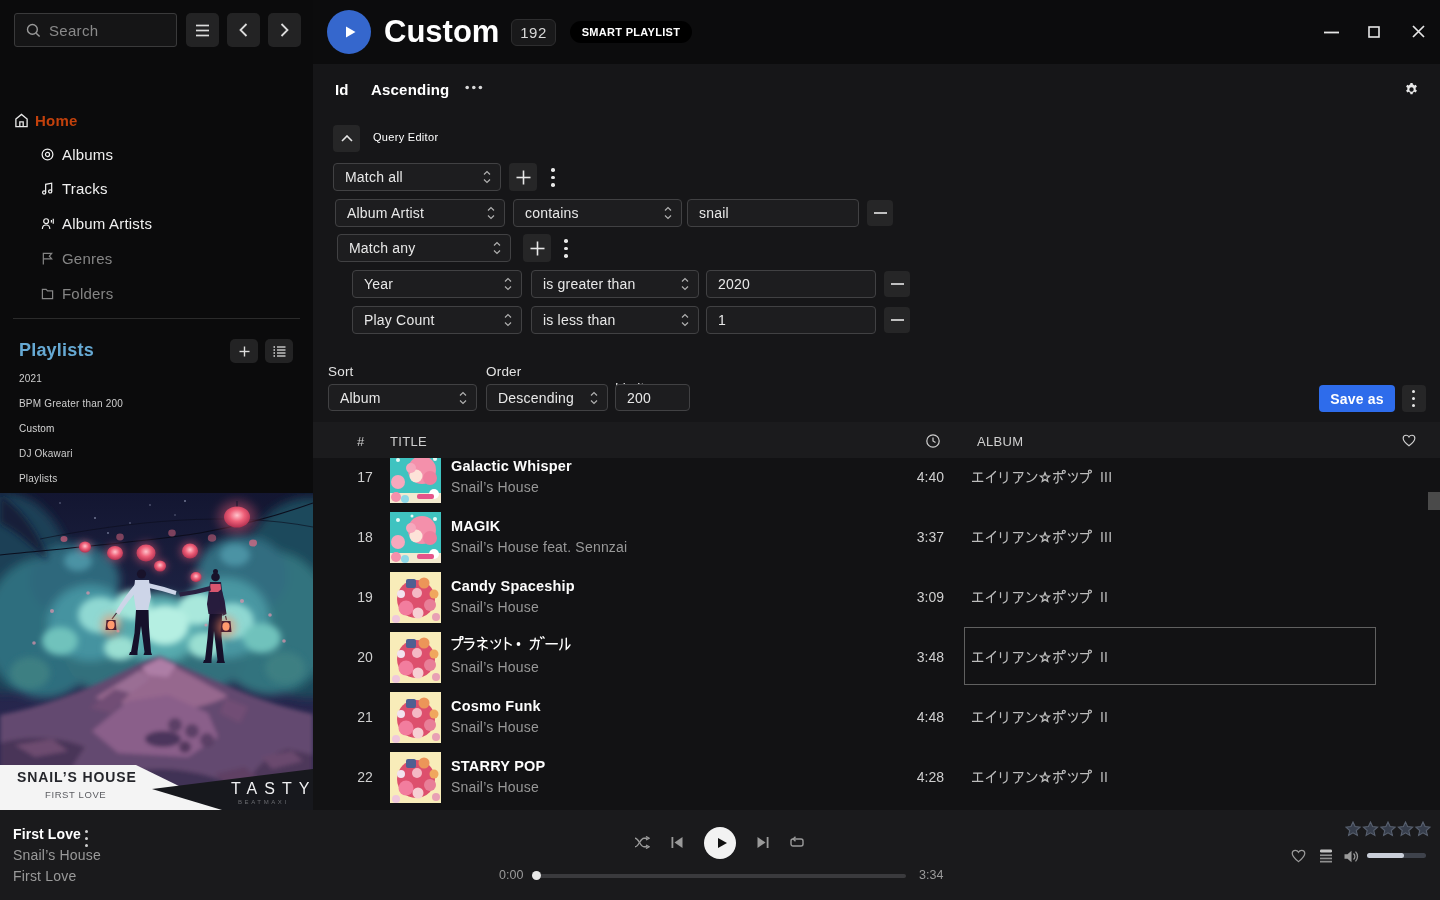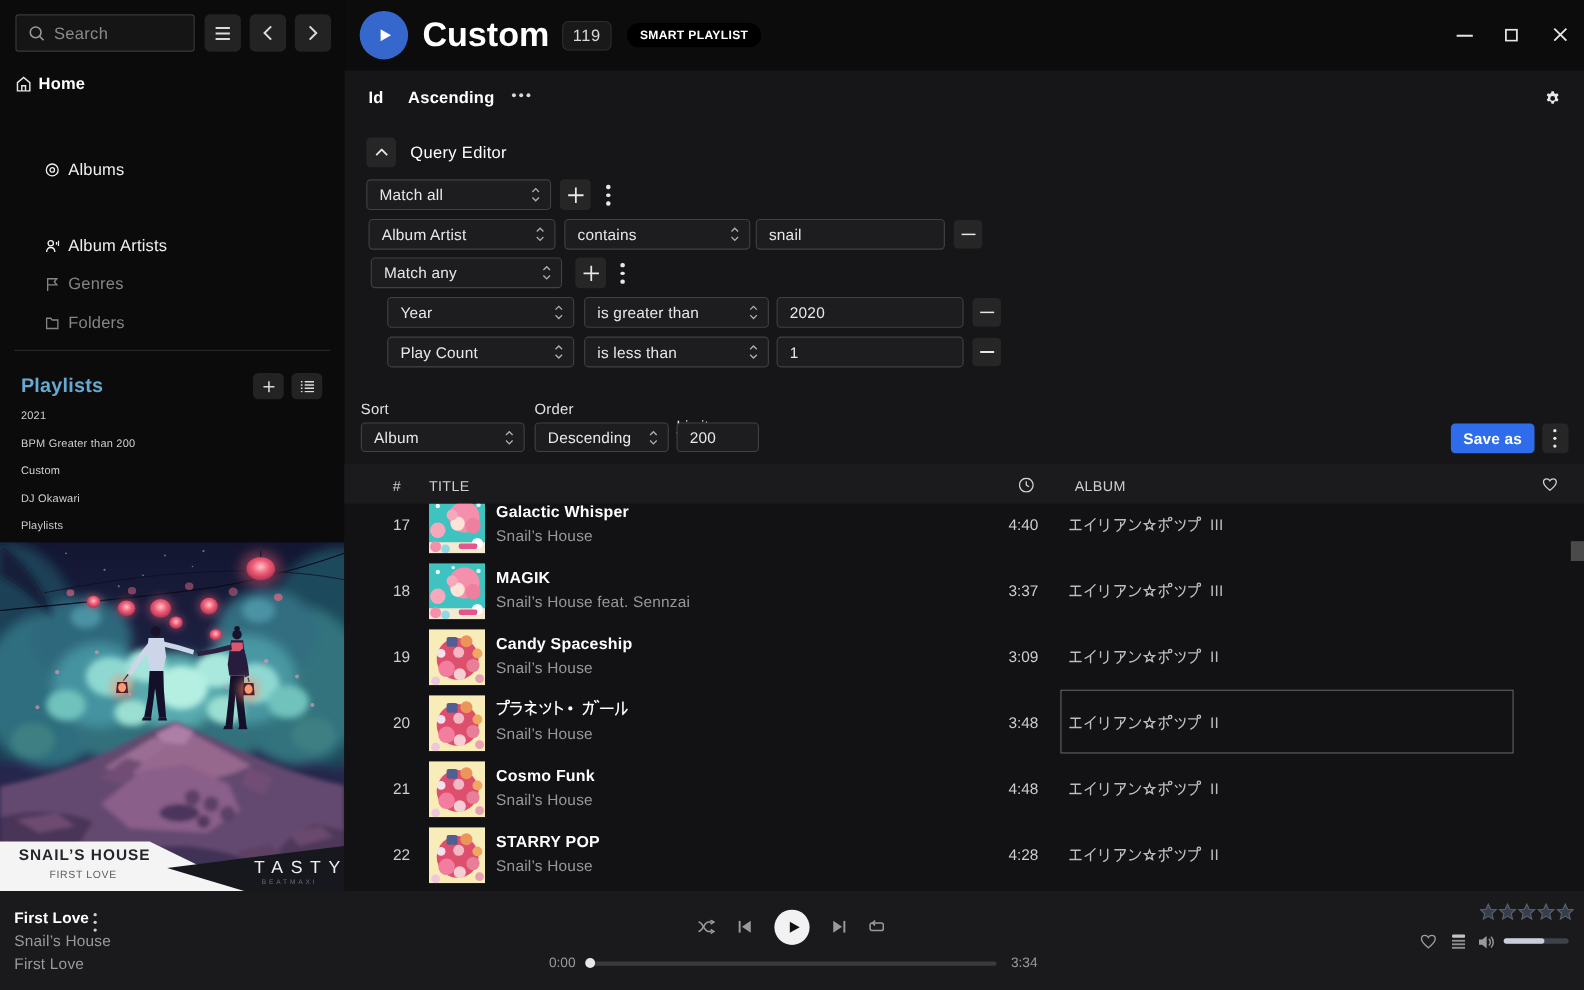--- a/index.html
+++ b/index.html
@@ -9,21 +9,21 @@
 #app { position:relative; width:1440px; height:900px; }
 
 
 #sidebar { position:absolute; left:0; top:0; width:313px; height:810px; background:#0b0b0c; }
 .sbtn { position:absolute; width:33px; height:34px; background:#232324; border-radius:5px;
   display:flex; align-items:center; justify-content:center; color:#dcdcdc; }
 #search { position:absolute; left:14px; top:13px; width:163px; height:34px;
   background:#151516; border:1px solid #3a3a3b; border-radius:3px;
   display:flex; align-items:center; color:#8a8a8a; font-size:15px; letter-spacing:.3px; }
 .navrow { position:absolute; left:0; width:313px; height:30px; display:flex; align-items:center;
-  color:#ffffff; font-size:15px; font-weight:700; letter-spacing:.2px; }
+  color:#c2410c; font-size:15px; font-weight:700; letter-spacing:.2px;margin-top:44px; }
 .navrow .ic { position:absolute; left:14px; width:15px; height:15px; }
 .navrow .lbl { position:absolute; left:35px; }
 .subrow { position:absolute; left:0; width:313px; height:26px; display:flex; align-items:center;
   color:#f0f0f0; font-size:15px; font-weight:400; letter-spacing:.2px; }
 .subrow .ic { position:absolute; left:41px; width:13px; height:13px; }
 .subrow .lbl { position:absolute; left:62px; }
 .muted { color:#858585 !important; }
 #pl-title { position:absolute; left:19px; top:340px; color:#66a9d3; font-size:18px; font-weight:700; letter-spacing:.2px; }
 .plitem { position:absolute; left:19px; color:#cfcfcf; font-size:10px; letter-spacing:.2px; }
 
@@ -70,21 +70,21 @@
 </head>
 <body>
 <div id="app">
   <div id="mainhead">
     <div id="playbig">
         <svg width="13" height="14" viewBox="0 0 13 14" style="margin-left:2px;">
           <path d="M2 1.5 L11.5 7 L2 12.5 Z" fill="#fff"></path>
         </svg>
       </div>
     <div id="title">Custom</div>
-    <div id="count">119</div>
+    <div id="count">192</div>
     <div id="smartpl">SMART PLAYLIST</div>
     <svg class="abs" style="left:1011px; top:31px;" width="15" height="3">
         <line x1="0" y1="1.5" x2="15" y2="1.5" stroke="#e6e6e6" stroke-width="1.8"></line>
       </svg>
     <svg class="abs" style="left:1055px; top:26px;" width="12" height="12" fill="none">
         <rect x="1" y="1" width="10" height="10" stroke="#e6e6e6" stroke-width="1.6"></rect>
       </svg>
     <svg class="abs" style="left:1099px; top:25px;" width="13" height="13">
         <path d="M1 1 L12 12 M12 1 L1 12" stroke="#e6e6e6" stroke-width="1.7"></path>
       </svg>
@@ -102,21 +102,21 @@
     </div>
     <svg class="abs" style="left:1091px; top:18px;" width="15" height="15" viewBox="0 0 24 24" fill="#e8e8e8">
         <path d="M12 8.5 A3.5 3.5 0 1 0 12 15.5 A3.5 3.5 0 1 0 12 8.5 M10.3 1.5 h3.4 l.5 2.6 a8 8 0 0 1 2.2 1.3 l2.5 -.9 l1.7 3 l-2 1.8 a8 8 0 0 1 0 2.5 l2 1.8 l-1.7 3 l-2.5 -.9 a8 8 0 0 1 -2.2 1.3 l-.5 2.6 h-3.4 l-.5 -2.6 a8 8 0 0 1 -2.2 -1.3 l-2.5 .9 l-1.7 -3 l2 -1.8 a8 8 0 0 1 0 -2.5 l-2 -1.8 l1.7 -3 l2.5 .9 a8 8 0 0 1 2.2 -1.3 Z" fill-rule="evenodd"></path>
       </svg>
 
     <div class="sqbtn" style="left:20px; top:61px; width:27px; height:27px;">
       <svg width="12" height="7" viewBox="0 0 12 7" fill="none" stroke="#e6e6e6" stroke-width="1.6">
           <polyline points="1,6 6,1 11,6"></polyline>
         </svg>
     </div>
-    <div class="abs" style="left:60px; top:67px; color:#fff; font-size:15px; letter-spacing:.3px;">Query Editor</div>
+    <div class="abs" style="left:60px; top:67px; color:#fff; font-size:11px; letter-spacing:.3px;">Query Editor</div>
 
     <div class="sel" style="left:20px; top:99px; width:168px; height:28px;">
         <span>Match all</span>
       <svg width="8" height="14" viewBox="0 0 8 14" fill="none" stroke="#b0b0b0" stroke-width="1.2">
           <polyline points="1,4.5 4,1.5 7,4.5"></polyline>
           <polyline points="1,9.5 4,12.5 7,9.5"></polyline>
         </svg>
       </div>
     <div class="sqbtn" style="left:196px; top:99px; width:28px; height:28px;">
       <svg width="15" height="15" viewBox="0 0 15 15" stroke="#e8e8e8" stroke-width="1.6">
@@ -277,20 +277,28 @@
           <path d="M6.2 14.5 V9.5 H9.8 V14.5"></path>
         </svg>
       <span class="lbl">Home</span>
     </div>
     <div class="subrow" style="top:141px;">
       <svg class="ic" viewBox="0 0 14 14" fill="none" stroke="#f0f0f0" stroke-width="1.3">
           <circle cx="7" cy="7" r="5.8"></circle>
           <circle cx="7" cy="7" r="2.2"></circle>
         </svg>
       <span class="lbl">Albums</span>
+    </div>
+    <div class="subrow" style="top:175px;">
+      <svg class="ic" viewBox="0 0 14 14" fill="none" stroke="#f0f0f0" stroke-width="1.3">
+          <path d="M5 11.2 V2.5 L11.5 1.2 V10"></path>
+          <circle cx="3.4" cy="11.3" r="1.7"></circle>
+          <circle cx="9.9" cy="10.1" r="1.7"></circle>
+        </svg>
+      <span class="lbl">Tracks</span>
     </div>
     <div class="subrow" style="top:210px;">
       <svg class="ic" viewBox="0 0 14 14" fill="none" stroke="#f0f0f0" stroke-width="1.3">
           <circle cx="5.5" cy="4.5" r="2.6"></circle>
           <path d="M1.5 13 C1.5 10 3 8.6 5.5 8.6 C8 8.6 9.5 10 9.5 13"></path>
           <path d="M11.2 3.2 V6"></path>
           <path d="M13.2 2 V7.2"></path>
         </svg>
       <span class="lbl">Album Artists</span>
     </div>

